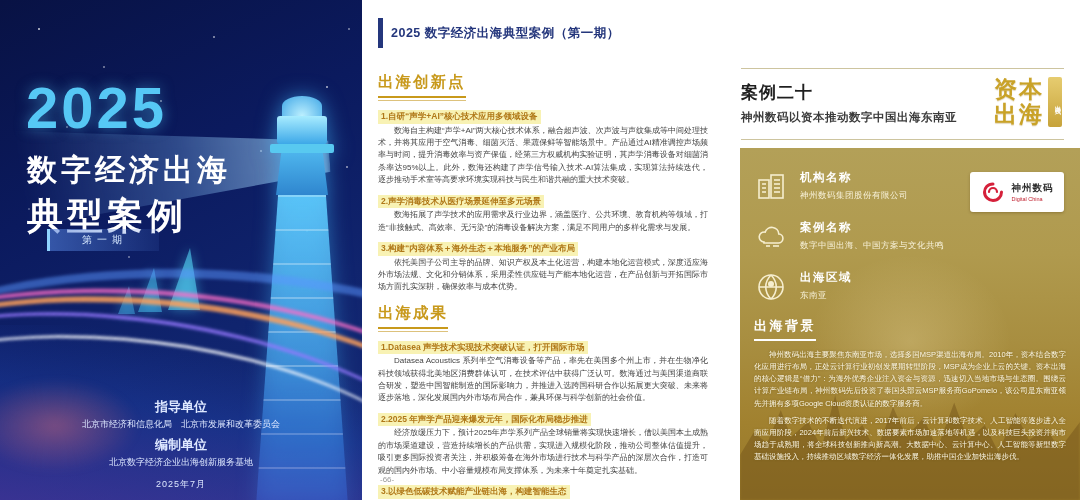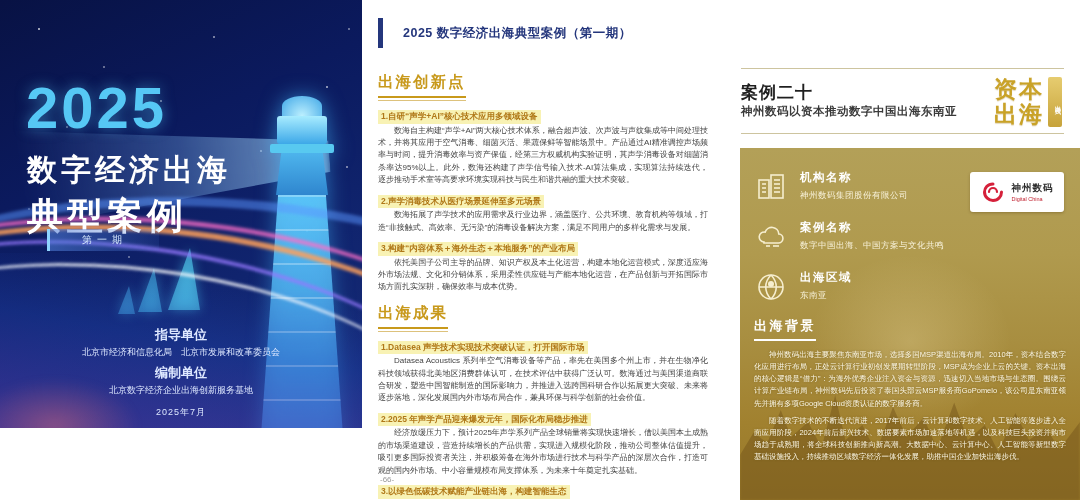--- a/index.html
+++ b/index.html
@@ -1,20 +1,20 @@
 <!DOCTYPE html>
 <html><head>
 <meta charset="utf-8">
 <style>
   * { margin:0; padding:0; box-sizing:border-box; }
   body { font-family:"Liberation Sans","DejaVu Sans",sans-serif; background:#e8e8e8; }
   .sheet { position:relative; width:1080px; height:500px; background:#fff; overflow:hidden; display:flex; }
 
   
-  .cover { position:relative; width:362px; height:428px; overflow:hidden;
+  .cover { position:relative; width:362px; height:500px; overflow:hidden;
            background:linear-gradient(155deg,#081244 0%,#0b1a5e 35%,#10246e 65%,#172c78 100%); }
   .stars { position:absolute; left:8px; top:8px; width:2px; height:2px; border-radius:50%; background:transparent;
     box-shadow: 30px 20px 0 rgba(255,255,255,.8), 95px 58px 0 rgba(255,255,255,.5),
       205px 28px 0 rgba(255,255,255,.6), 318px 78px 0 rgba(255,255,255,.7),
       252px 142px 0 rgba(255,255,255,.5), 58px 118px 0 rgba(255,255,255,.4),
       152px 92px 0 rgba(255,255,255,.5), 338px 158px 0 rgba(255,255,255,.6),
       298px 222px 0 rgba(255,255,255,.4), 120px 248px 0 rgba(255,255,255,.45),
       20px 200px 0 rgba(255,255,255,.35), 340px 20px 0 rgba(255,255,255,.5); }
   .beam { position:absolute; left:0; top:112px; width:330px; height:115px;
           background:linear-gradient(265deg, rgba(175,225,255,.65) 0%, rgba(140,200,255,.28) 45%, rgba(120,180,255,0) 92%);
@@ -50,35 +50,35 @@
   .cov-t2 { position:absolute; left:27px; top:192px; font-size:36px; font-weight:bold; color:#fff; letter-spacing:4px; }
   .cov-badge { position:absolute; left:47px; top:229px; padding:4px 32px; font-size:10px; letter-spacing:5px; color:#d7e9ff;
                background:linear-gradient(90deg, rgba(80,125,215,.6), rgba(80,125,215,.12)); border-left:3px solid #8fd4ff; }
   .cov-footer { position:absolute; left:0; bottom:10px; width:100%; text-align:center; color:#dde7ff; line-height:1.35; }
   .cov-footer .lab { font-size:13px; font-weight:bold; margin-top:6px; }
   .cov-footer .org { font-size:9px; margin-top:2px; }
   .cov-footer .date { font-size:9px; margin-top:10px; letter-spacing:1px; }
 
   
   .mid { position:relative; width:361px; height:500px; background:#fff; padding:18px 15px 0 16px; }
-  .mid-header { display:flex; align-items:center; gap:20px; margin-bottom:18px; }
+  .mid-header { display:flex; align-items:center; gap:8px; margin-bottom:18px; }
   .mid-bar { width:5px; height:30px; background:#24367c; }
   .mid-title { font-size:12.5px; font-weight:bold; color:#24367c; letter-spacing:.5px; }
   .sec-title { display:inline-block; font-size:15.5px; font-weight:bold; color:#c8991b; letter-spacing:2px;
                border-bottom:2px solid #c8991b; padding-bottom:3px; position:relative; margin:6px 0 7px; }
   .sec-title:after { content:""; position:absolute; left:0; bottom:-5px; width:100%; height:1px; background:#ddc27c; }
   .sub { display:inline-block; font-size:8.5px; font-weight:bold; color:#b07818; background:#f8f2b4; padding:0 3px; margin:3px 0 1px; line-height:1.6; }
   .mbody { font-size:8px; color:#454545; line-height:1.55; text-align:justify; text-indent:16px; margin-bottom:3px; }
   .pagenum { position:absolute; left:18px; bottom:16px; font-size:8px; color:#9a9a9a; }
 
   
   .rightp { position:relative; flex:1; height:500px; background:#fff; }
   .case-header { position:absolute; left:18px; right:16px; top:68px; border-top:1px solid #cdc49f; border-bottom:1px solid #cdc49f; padding:12px 0 14px; }
   .case-label { font-size:17px; font-weight:bold; color:#1f1f1f; letter-spacing:1px; }
-  .case-title { font-size:11.5px; font-weight:bold; color:#3a3a3a; letter-spacing:.5px; }
+  .case-title { font-size:11.5px; font-weight:bold; color:#3a3a3a; margin-top:6px; letter-spacing:.5px; }
   .badge-gold { position:absolute; right:2px; top:8px; display:flex; align-items:stretch; }
   .badge-chars { font-size:23px; font-weight:bold; color:#c9a227; line-height:1.08; letter-spacing:2px; text-shadow:0 1px 1px rgba(160,120,20,.35); }
   .badge-ribbon { width:14px; margin-left:4px; background:linear-gradient(180deg,#e6cc70,#c7a33a); border-radius:2px;
                   writing-mode:vertical-rl; font-size:6.5px; color:#fff; text-align:center; letter-spacing:1px; padding:3px 0; }
   .gold { position:absolute; left:17px; right:0; top:148px; bottom:0; overflow:hidden;
           background:linear-gradient(180deg,#b3a058 0%,#b09a4e 30%,#a88e40 55%,#a1812f 78%,#97782a 100%); }
   .skyline { position:absolute; left:0; right:0; bottom:0; height:150px; background:rgba(110,80,25,.45); filter:blur(1px);
              clip-path:polygon(0 70%,4% 55%,8% 62%,12% 40%,15% 58%,20% 48%,24% 65%,28% 30%,31% 60%,36% 50%,40% 68%,45% 38%,49% 58%,54% 45%,58% 66%,63% 35%,67% 60%,72% 50%,76% 68%,81% 42%,85% 60%,90% 52%,94% 66%,100% 48%,100% 100%,0 100%); }
   .goldglow { position:absolute; left:20%; top:30%; width:60%; height:50%; background:radial-gradient(ellipse, rgba(255,240,190,.25), rgba(0,0,0,0) 70%); }
   .info { position:absolute; left:14px; right:14px; top:22px; }

